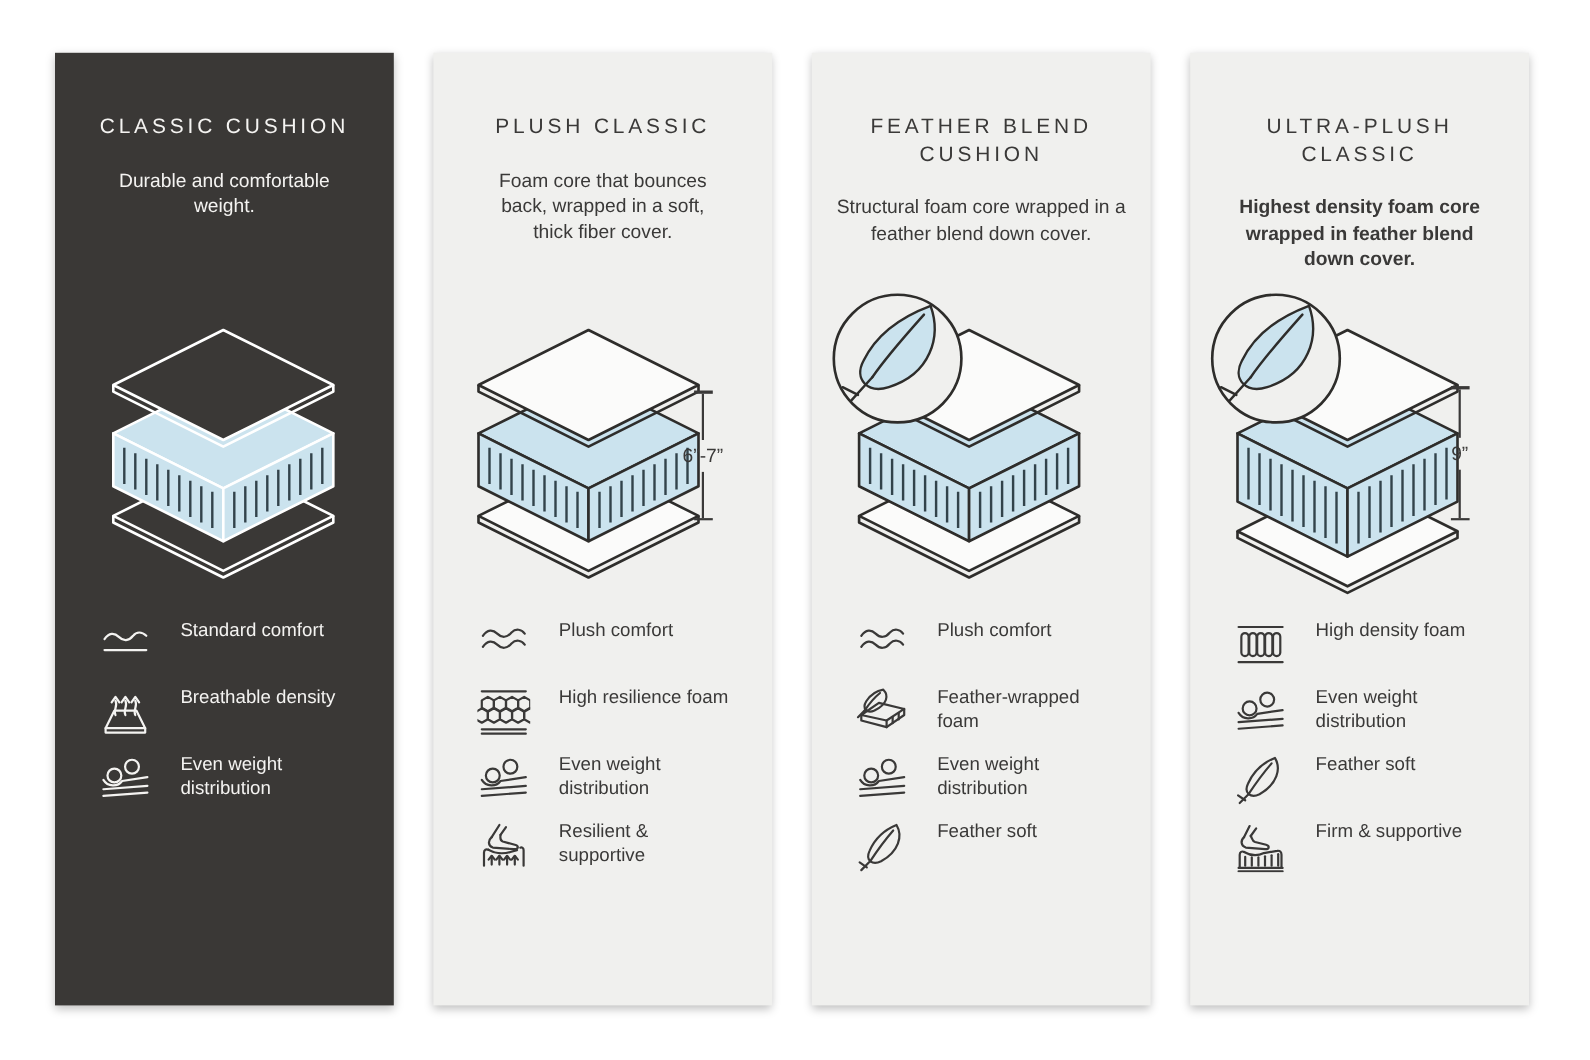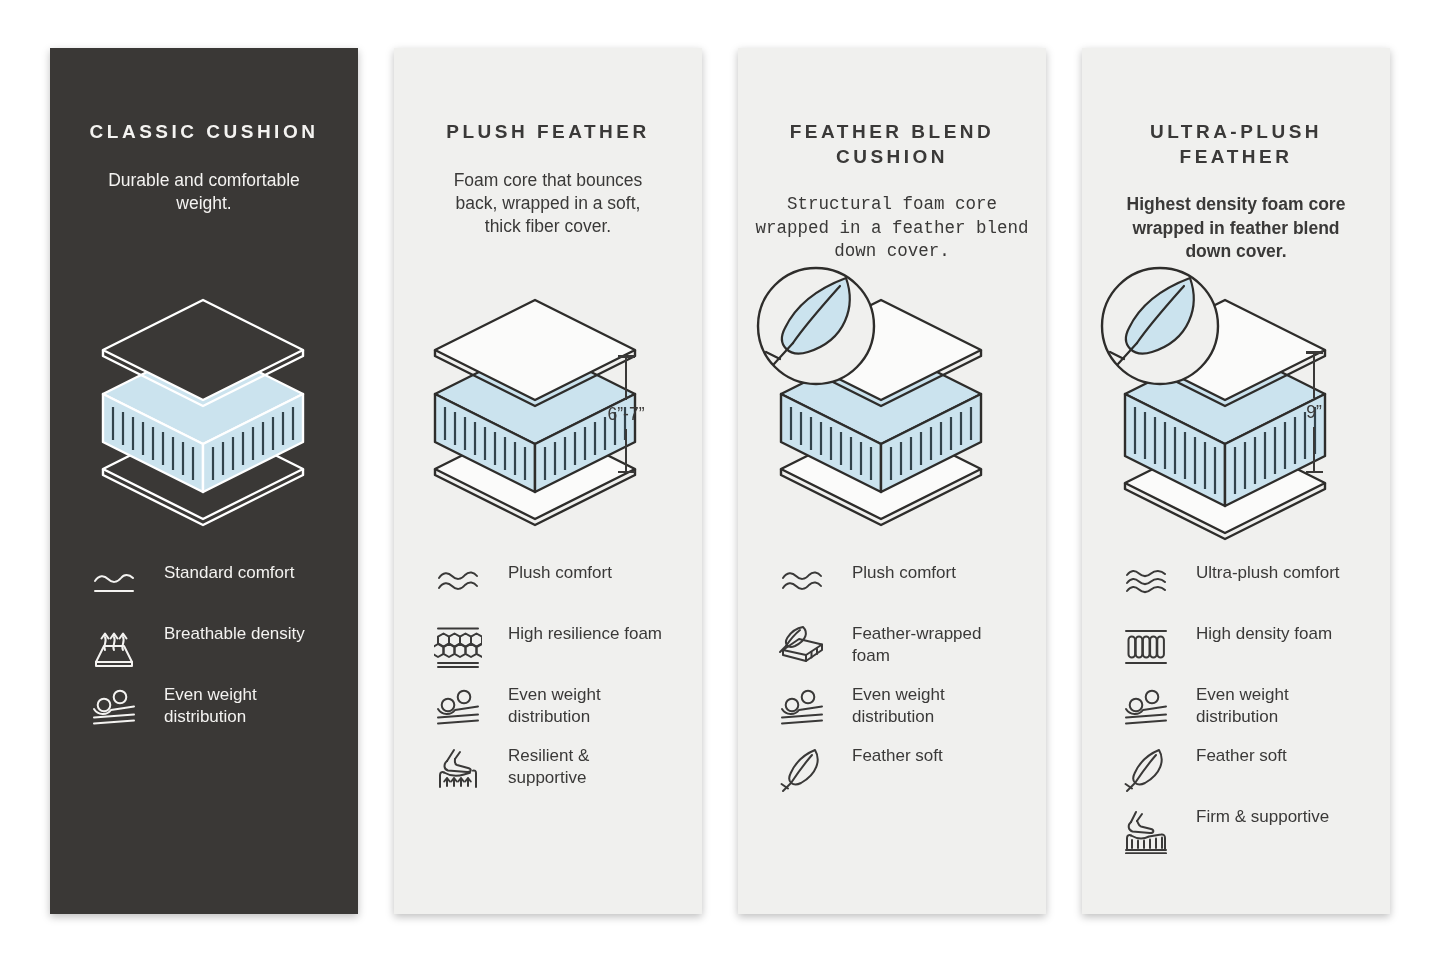--- a/index.html
+++ b/index.html
@@ -4,30 +4,30 @@
 <style>
   html,body{margin:0;padding:0;background:#fff;}
   body{font-family:"Liberation Sans","DejaVu Sans",sans-serif;}
   .page{position:relative;width:1445px;height:964px;background:var(--page-bg,#ffffff);
         display:flex;gap:36px;padding:48px 0 0 50px;box-sizing:border-box;overflow:hidden;}
   .card{position:relative;width:308px;height:866px;flex:none;box-sizing:border-box;
         background:var(--panel-light,#f0f0ee);color:var(--text-dark,#3a3938);
         box-shadow:0 3px 8px rgba(0,0,0,.25);}
   .card.dark{background:var(--panel-dark,#3a3836);color:var(--text-light,#f4f3f1);}
   .hdr{height:185px;padding-top:56px;box-sizing:border-box;text-align:center;}
-  .title{margin:16px auto;font-size:19px;font-weight:700;letter-spacing:3.5px;line-height:1.3;max-width:252px;}
+  .title{margin:0 auto;font-size:19px;font-weight:400;letter-spacing:3.5px;line-height:1.3;max-width:252px;}
   .desc{margin:24px auto 0;font-size:17.5px;line-height:1.33;}
   .card:nth-child(1) .desc{max-width:205px;}
   .card:nth-child(2) .desc{max-width:218px;}
-  .card:nth-child(3) .desc{max-width:278px;font-family:Liberation Mono, monospace;}
+  .card:nth-child(3) .desc{max-width:278px;}
   .card:nth-child(4) .desc{max-width:238px;font-weight:bold;}
   .diagram{position:relative;height:315px;}
   .cushion{position:absolute;left:50%;top:0;transform:translateX(-50%);}
   .card:nth-child(n+2) .cushion{transform:translateX(calc(-50% - 12px));}
-  .dim{position:absolute;right:41px;width:70px;display:flex;flex-direction:column;align-items:center;}
+  .dim{position:absolute;right:28px;width:70px;display:flex;flex-direction:column;align-items:center;}
   .dim-cap{width:17px;height:2.5px;background:currentColor;flex:none;}
   .dim-seg{width:2.5px;flex:1;background:currentColor;}
   .dim-label{font-size:17.5px;padding:4px 0;white-space:nowrap;}
   .features{list-style:none;margin:0;padding:14px 18px 0 40px;}
   .feat{display:flex;align-items:flex-start;gap:26px;margin-bottom:13px;min-height:48px;}
   .feat-icon{width:48px;height:48px;flex:none;stroke:currentColor;fill:none;
              stroke-width:2;stroke-linecap:round;stroke-linejoin:round;}
   .feat-label{font-size:17px;line-height:1.3;max-width:164px;}
   .defs-store{position:absolute;width:0;height:0;overflow:hidden;}
 </style>
@@ -193,21 +193,21 @@
         <svg class="feat-icon">
             <use href="#i-even" xlink:href="#i-even"></use>
           </svg>
         <span class="feat-label">Even weight distribution</span>
       </li>
     </ul>
   </section>
 
   <section class="card">
     <div class="hdr">
-      <h2 class="title">PLUSH FEATHER</h2>
+      <h2 class="title">PLUSH CLASSIC</h2>
       <p class="desc">Foam core that bounces back, wrapped in a soft, thick fiber cover.</p>
     </div>
     <div class="diagram">
       <div class="cushion">
           <svg width="238" height="233" viewBox="-3 0 238 233" style="margin-top:63px;display:block">
             <polygon points="115,123 215,173 115,223 15,173" fill="#fbfbfa" stroke="#2e2d2b" stroke-width="2.4" stroke-linejoin="round"></polygon>
             <path d="M15,173 v6 L115,229 L215,179 v-6" fill="none" stroke="#2e2d2b" stroke-width="2.4" stroke-linejoin="round"></path>
             <polygon points="115,48" fill="none"></polygon>
             <polygon points="115,48 215,98 115,148 15,98" fill="#cbe3ee" stroke="#2e2d2b" stroke-width="2.4" stroke-linejoin="round"></polygon>
             <polygon points="15,98 115,148 115,196 15,146" fill="#cbe3ee" stroke="#2e2d2b" stroke-width="2.4" stroke-linejoin="round"></polygon>
@@ -335,21 +335,21 @@
         <svg class="feat-icon">
             <use href="#i-feather" xlink:href="#i-feather"></use>
           </svg>
         <span class="feat-label">Feather soft</span>
       </li>
     </ul>
   </section>
 
   <section class="card">
     <div class="hdr">
-      <h2 class="title">ULTRA-PLUSH FEATHER</h2>
+      <h2 class="title">ULTRA-PLUSH CLASSIC</h2>
       <p class="desc">Highest density foam core wrapped in feather blend down cover.</p>
     </div>
     <div class="diagram">
       <div class="cushion">
           <svg width="252" height="279" viewBox="-12 -32 252 279" style="margin-top:31px;display:block">
             <polygon points="115,137 215,187 115,237 15,187" fill="#fbfbfa" stroke="#2e2d2b" stroke-width="2.4" stroke-linejoin="round"></polygon>
             <path d="M15,187 v6 L115,243 L215,193 v-6" fill="none" stroke="#2e2d2b" stroke-width="2.4" stroke-linejoin="round"></path>
             <polygon points="115,48" fill="none"></polygon>
             <polygon points="115,48 215,98 115,148 15,98" fill="#cbe3ee" stroke="#2e2d2b" stroke-width="2.4" stroke-linejoin="round"></polygon>
             <polygon points="15,98 115,148 115,210 15,160" fill="#cbe3ee" stroke="#2e2d2b" stroke-width="2.4" stroke-linejoin="round"></polygon>
@@ -385,26 +385,20 @@
         <span class="dim-cap"></span>
         <span class="dim-seg"></span>
         <span class="dim-label">9”</span>
         <span class="dim-seg"></span>
         <span class="dim-cap"></span>
       </div>
     </div>
     <ul class="features">
       <li class="feat">
         <svg class="feat-icon">
-            <use href="#i-wave3" xlink:href="#i-wave3"></use>
-          </svg>
-        <span class="feat-label">Ultra-plush comfort</span>
-      </li>
-      <li class="feat">
-        <svg class="feat-icon">
             <use href="#i-capsule" xlink:href="#i-capsule"></use>
           </svg>
         <span class="feat-label">High density foam</span>
       </li>
       <li class="feat">
         <svg class="feat-icon">
             <use href="#i-even" xlink:href="#i-even"></use>
           </svg>
         <span class="feat-label">Even weight distribution</span>
       </li>

